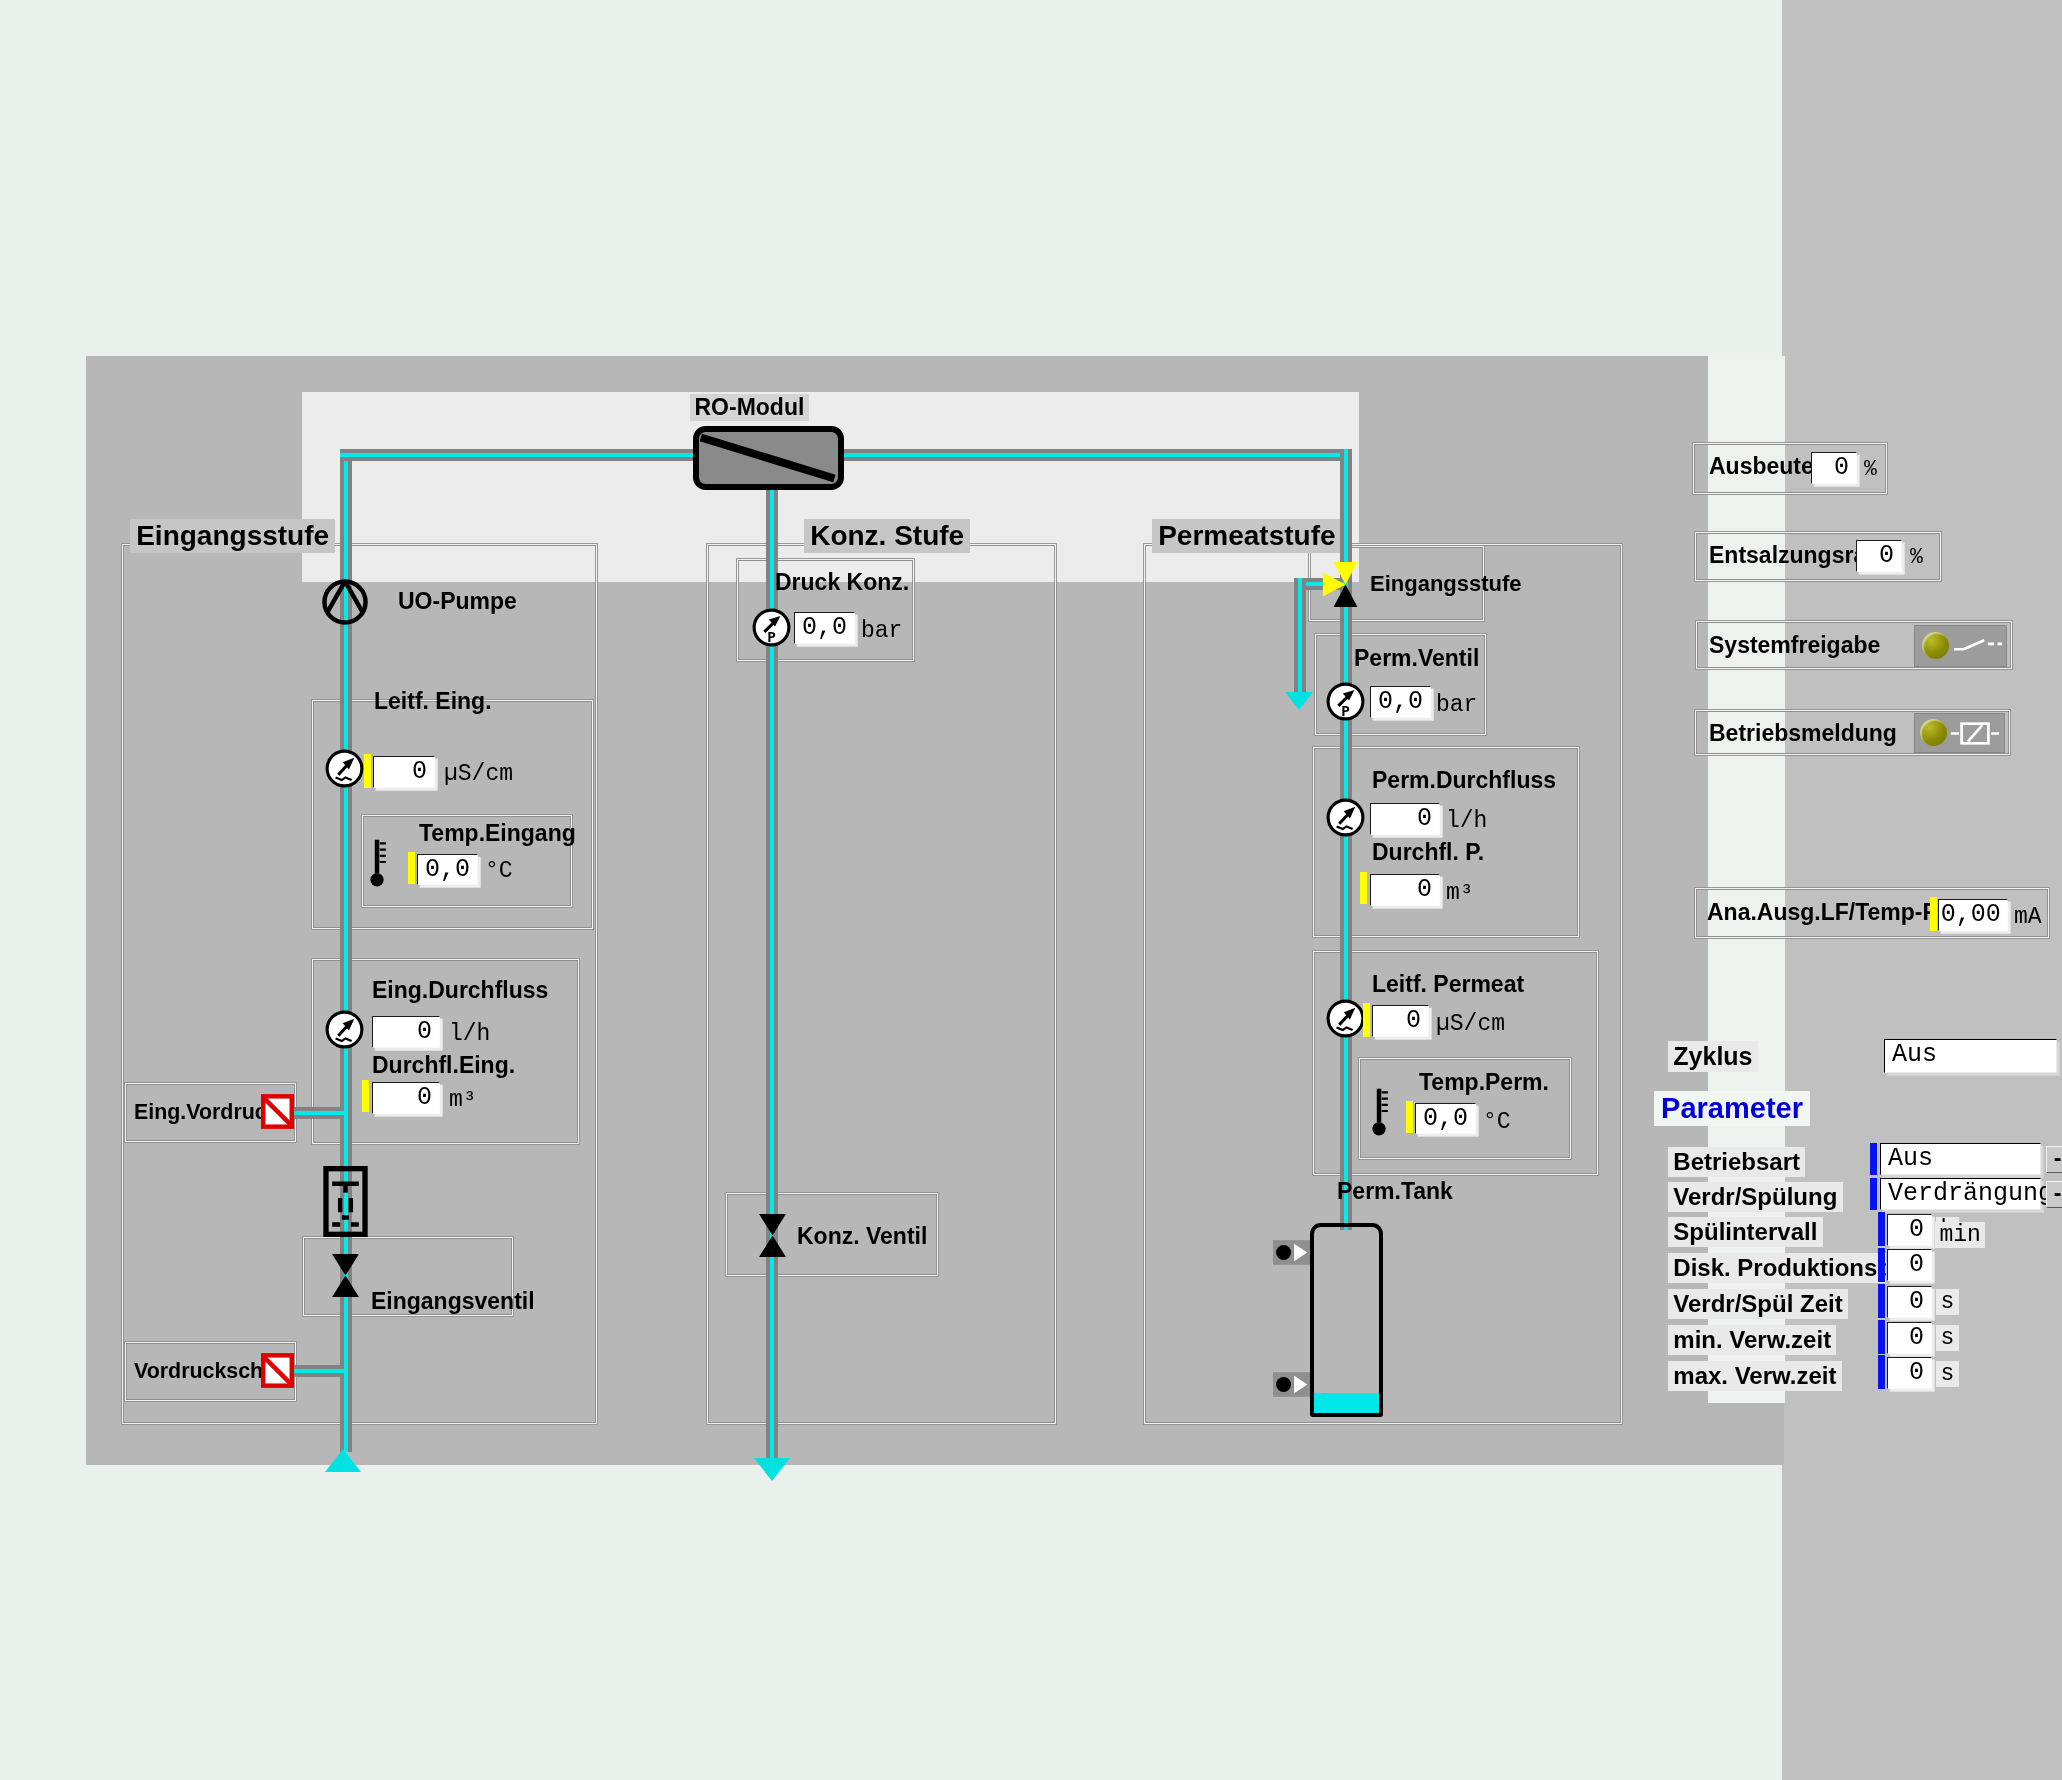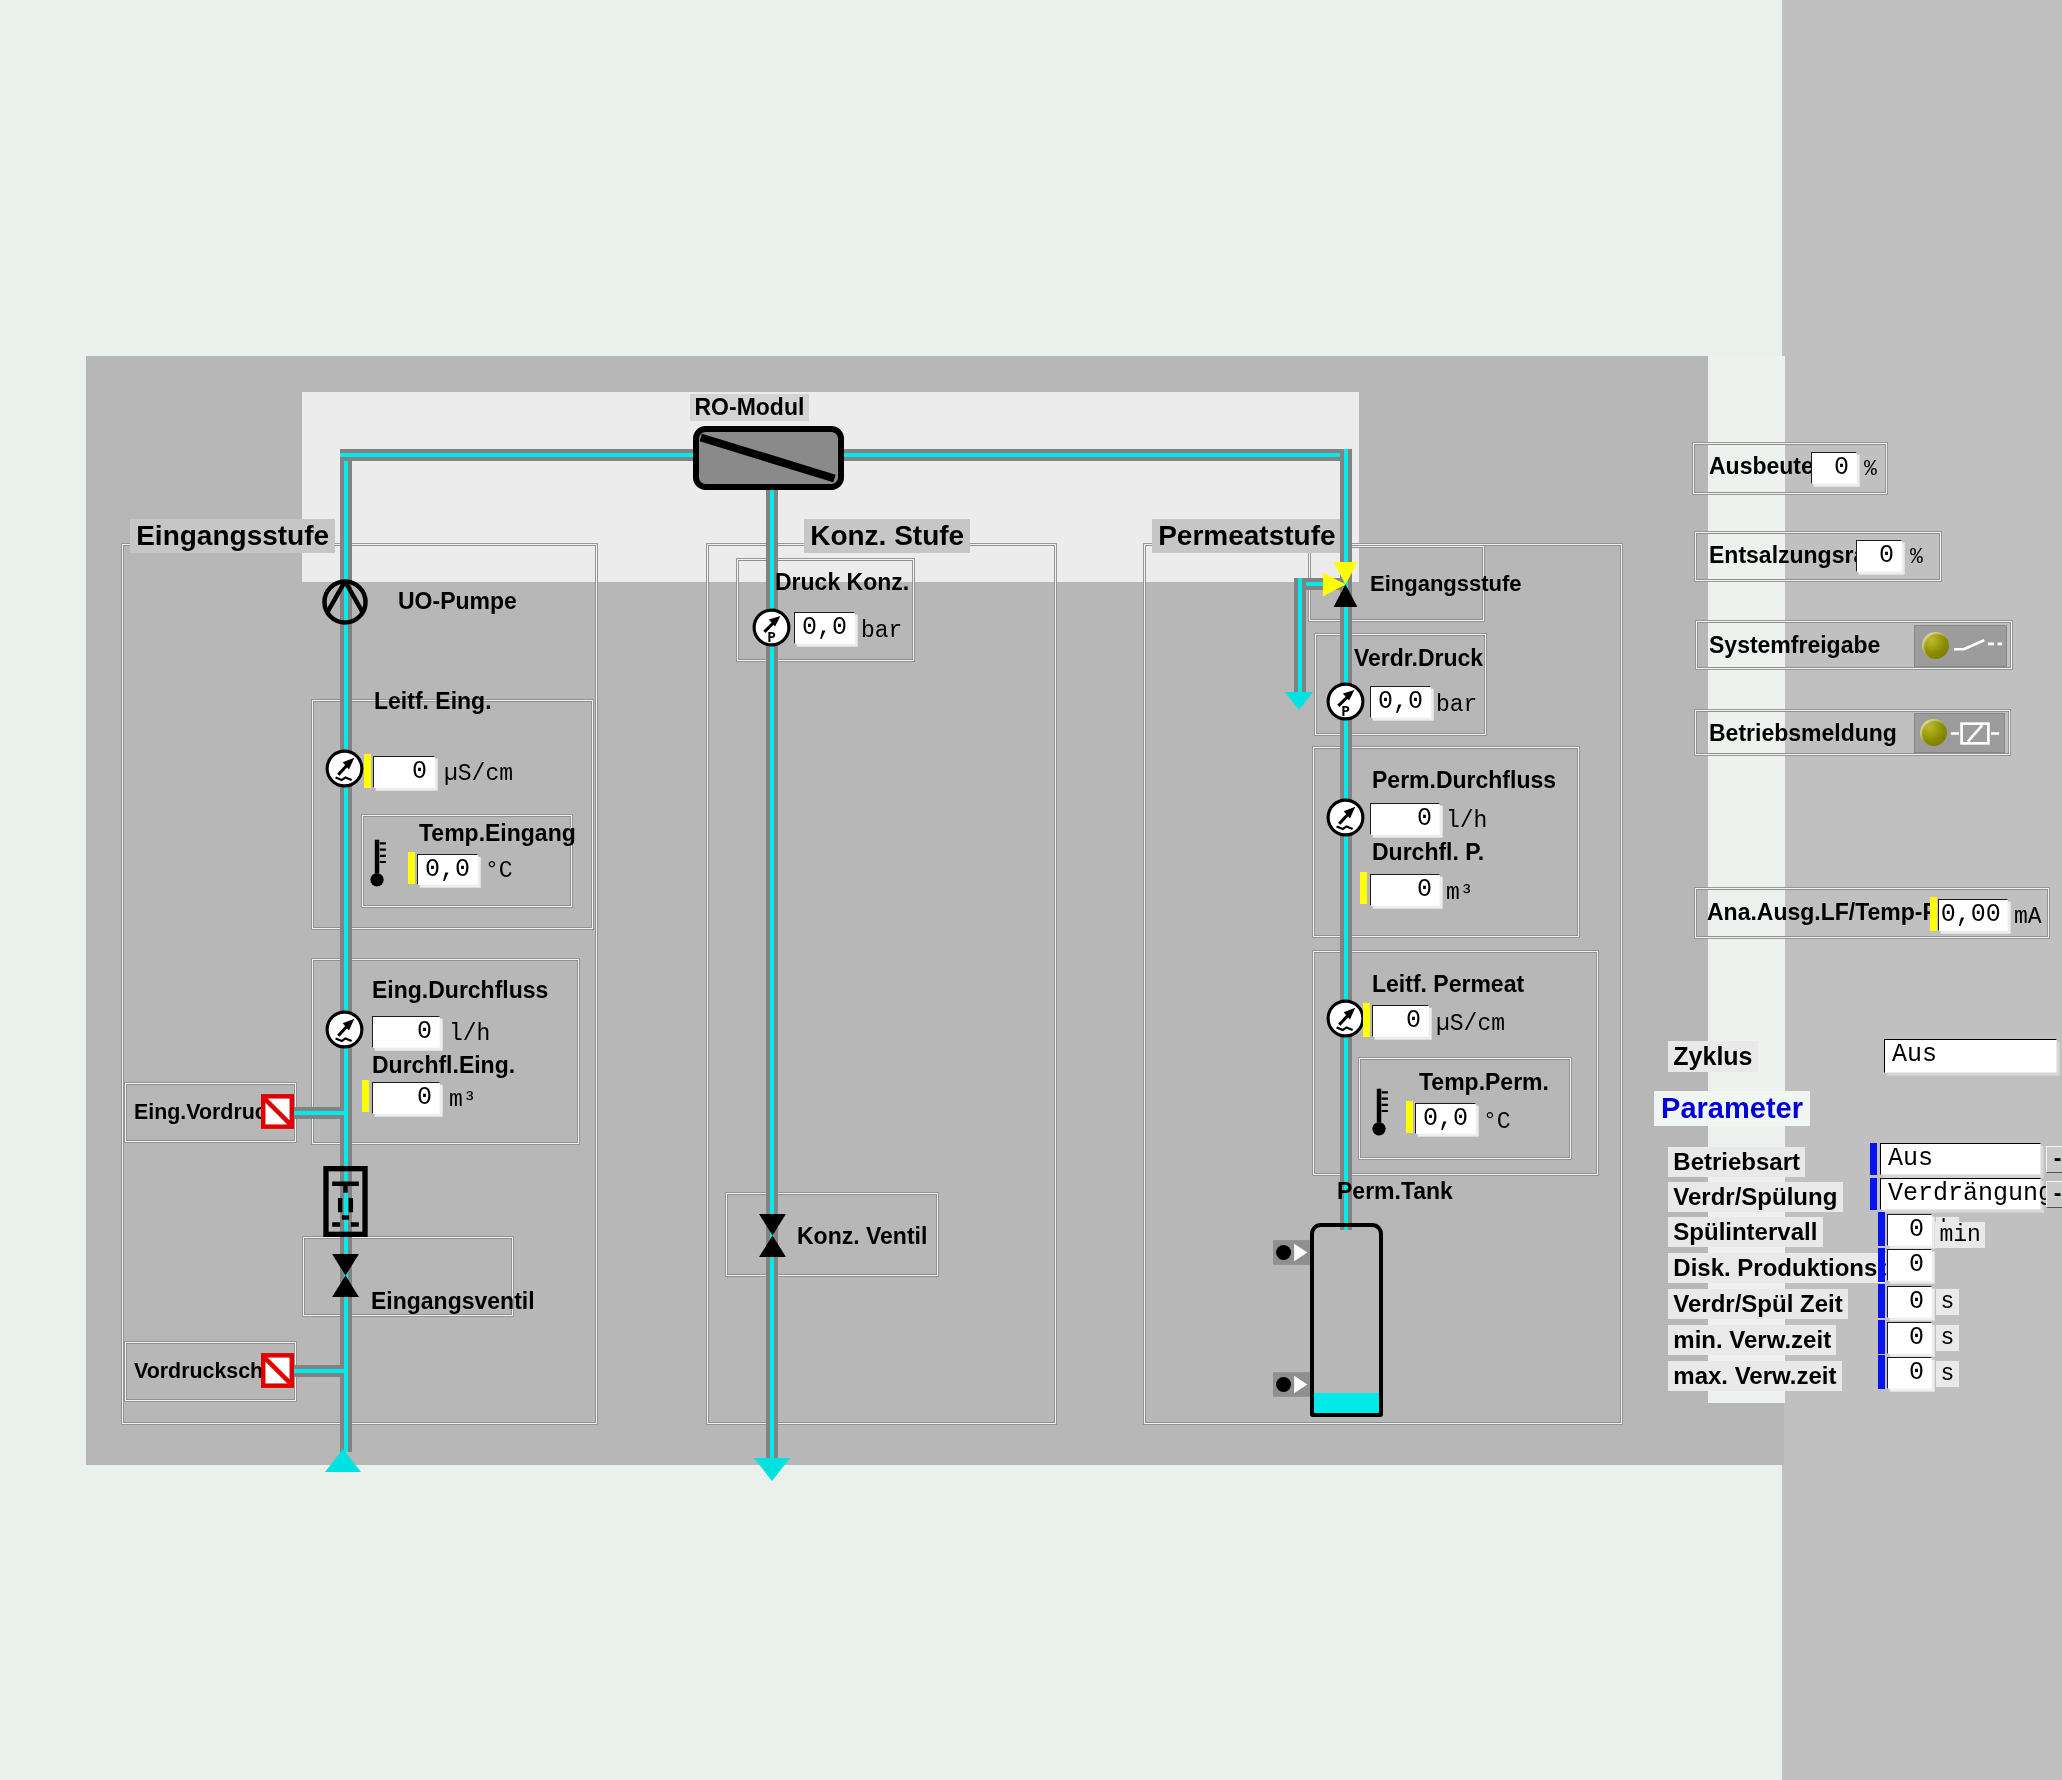--- a/index.html
+++ b/index.html
@@ -173,21 +173,21 @@
   </svg>
   <div class="lbl" style="left:797px;top:1223px;">Konz. Ventil</div>
 
   <svg style="left:1322px;top:561px;" width="47" height="47" viewBox="0 0 53 53">
     <polygon points="13,1 40,1 26.5,26.5" fill="#ffff00"></polygon>
     <polygon points="1,13 1,40 26.5,26.5" fill="#ffff00"></polygon>
     <polygon points="13,52 40,52 26.5,26.5" fill="#000"></polygon>
   </svg>
   <div class="lbl" style="left:1370px;top:571px;font-size:22px;">Eingangsstufe</div>
 
-  <div class="lbl" style="left:1354px;top:645px;">Verdr.Druck</div>
+  <div class="lbl" style="left:1354px;top:645px;">Perm.Ventil</div>
   <svg style="left:1325px;top:681px;" width="41" height="41" viewBox="0 0 46 46">
     <circle cx="23" cy="23" r="19.5" fill="#fff" stroke="#000" stroke-width="3.5"></circle>
     <line x1="15" y1="28" x2="29" y2="14" stroke="#000" stroke-width="3.5"></line>
     <polygon points="33,10 20,14 27,22" fill="#000"></polygon>
     <text x="23" y="39" text-anchor="middle" font-family="DejaVu Sans Mono,monospace" font-size="16" font-weight="bold" fill="#000">P</text>
   </svg>
   <div class="vbox" style="left:1370px;top:686px;width:61px;height:32px;">0,0</div>
   <div class="unit" style="left:1436px;top:692px;">bar</div>
 
   <div class="lbl" style="left:1372px;top:767px;">Perm.Durchfluss</div>

